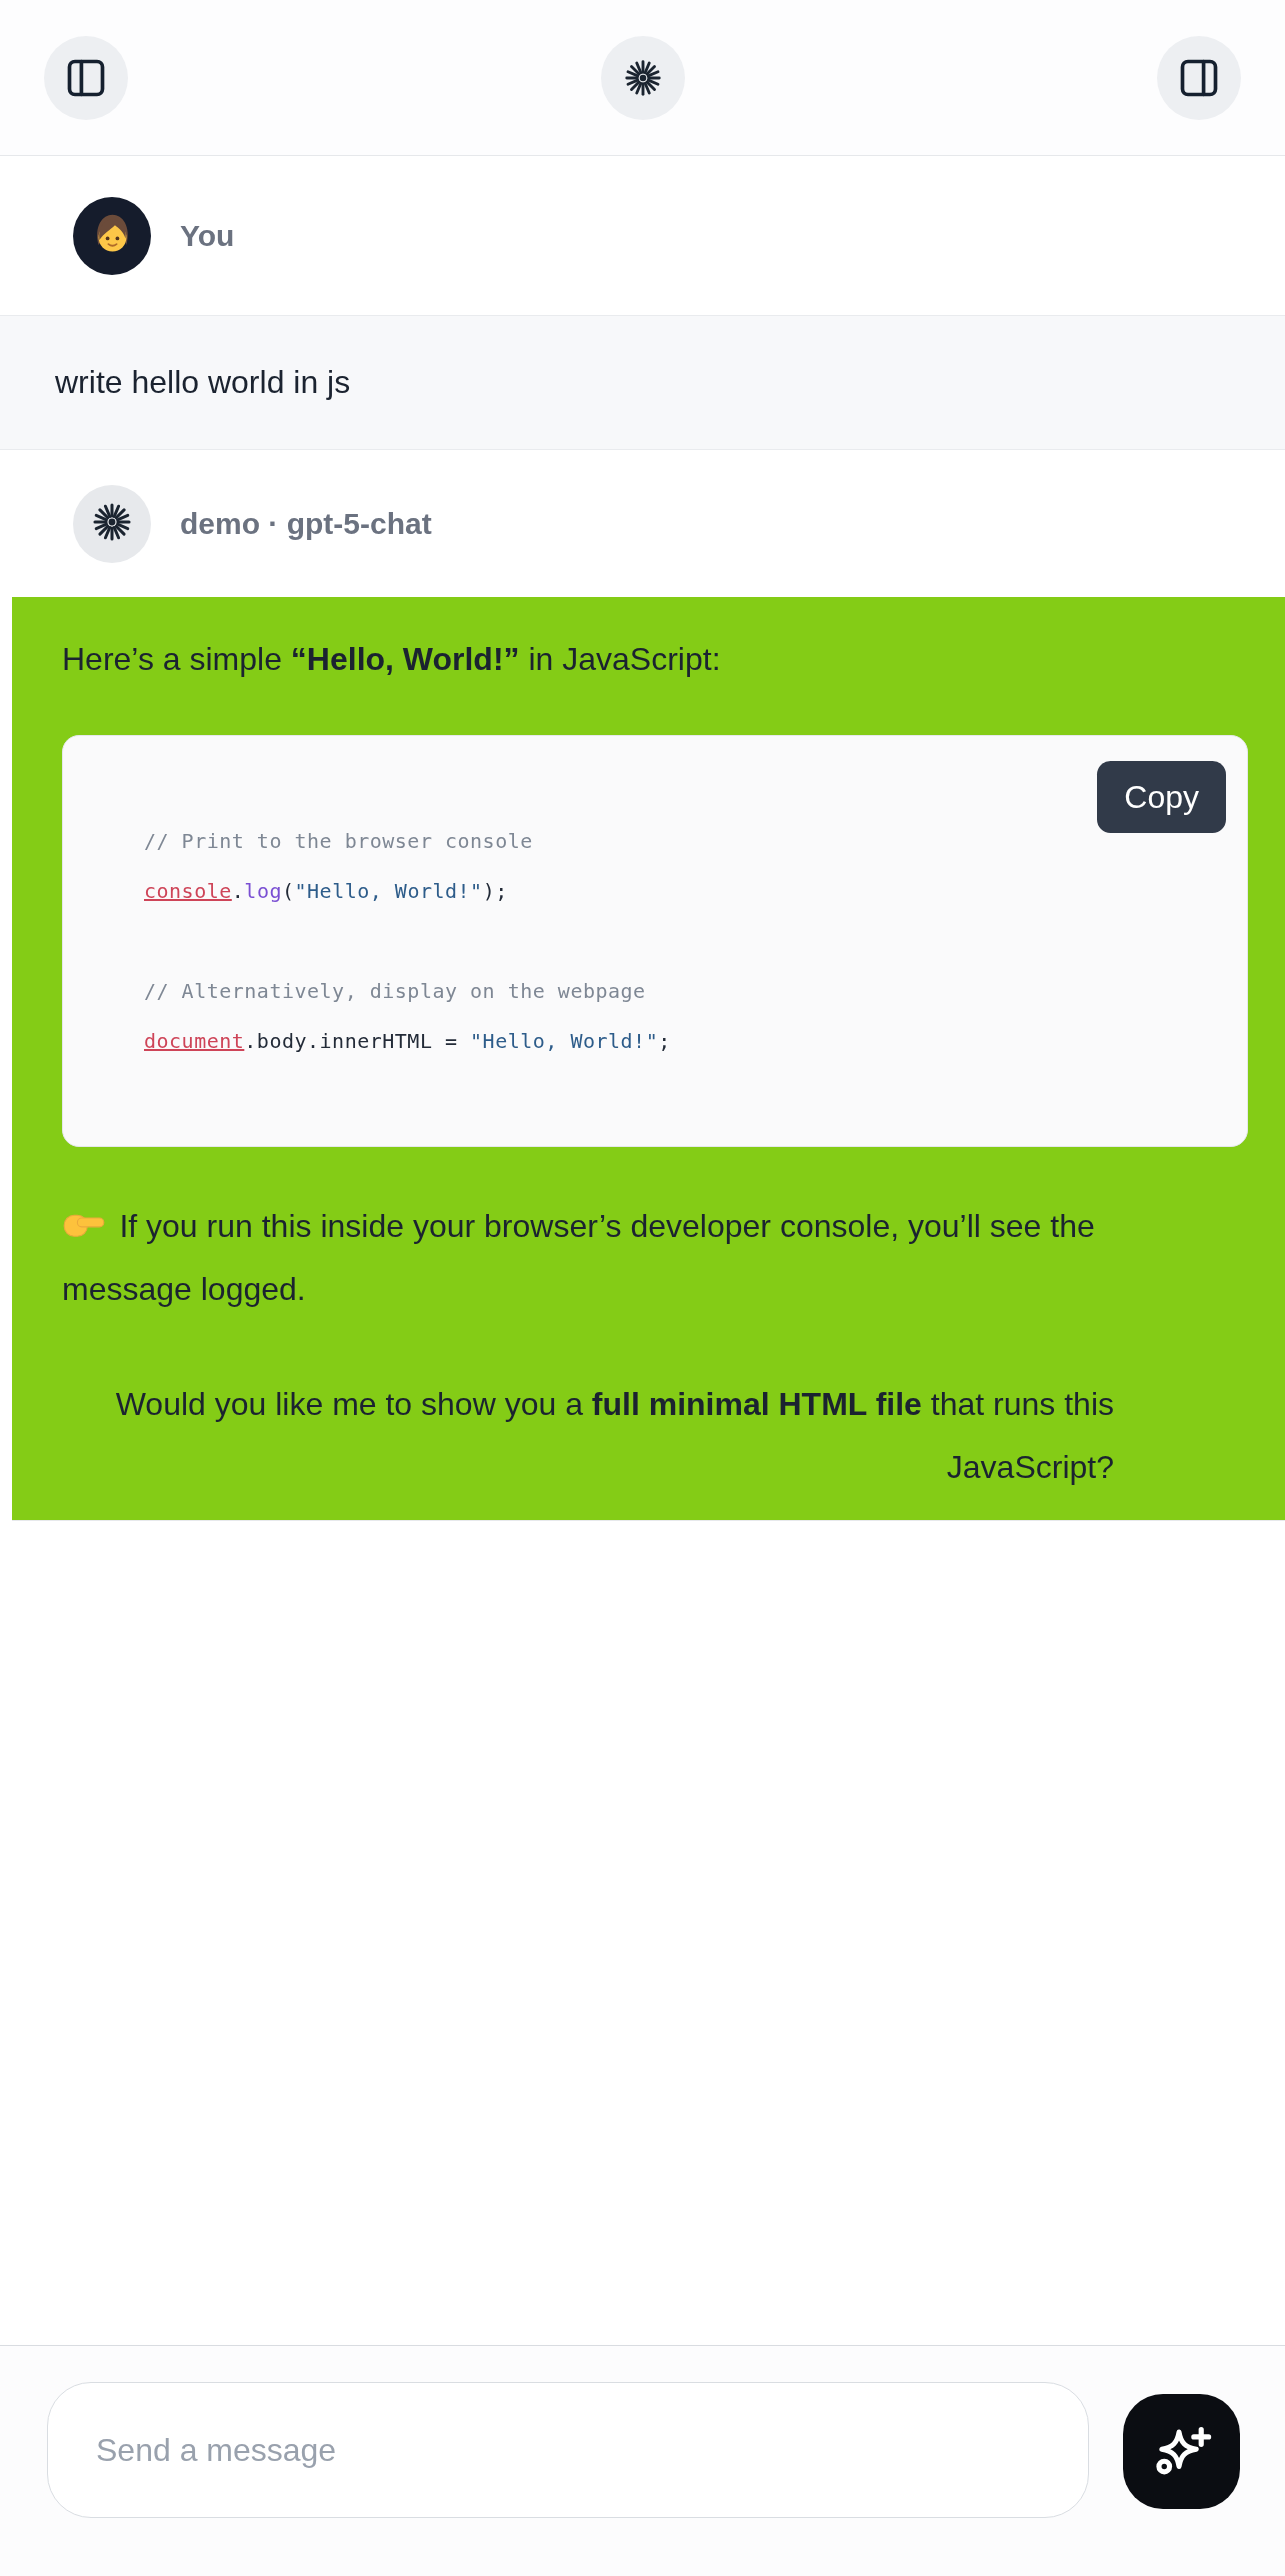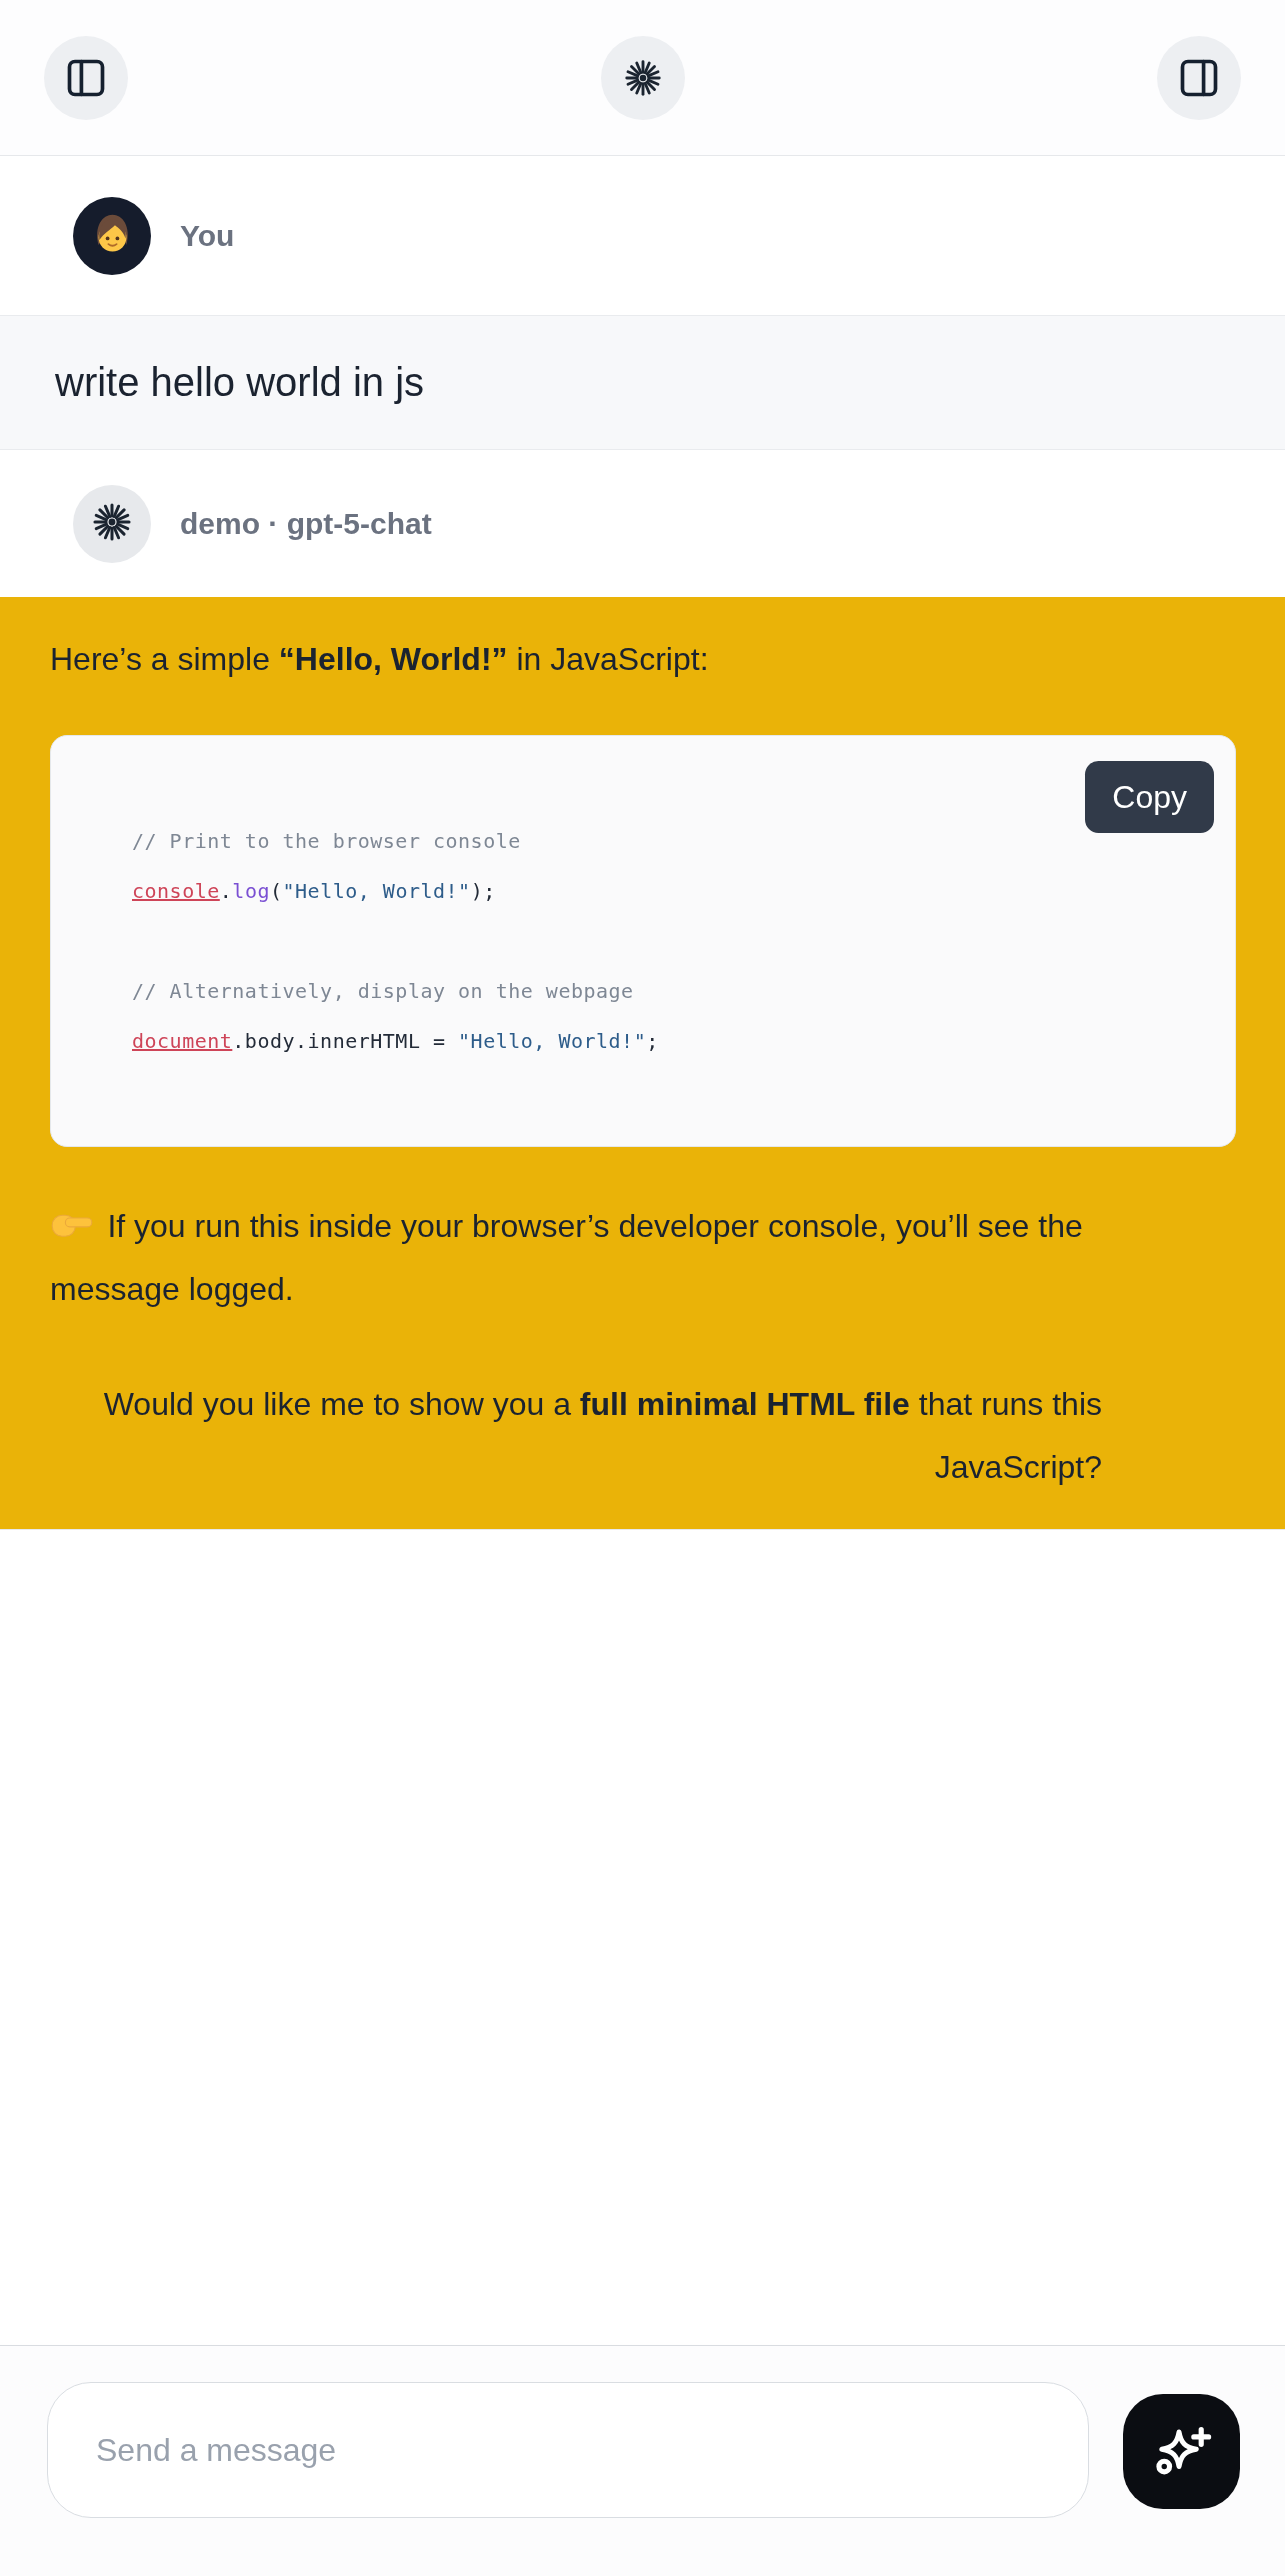--- a/index.html
+++ b/index.html
@@ -28,27 +28,27 @@
   .sender-row.user{height:159px;}
   .sender-row.bot{height:147px;}
   .avatar{width:78px;height:78px;border-radius:50%;display:flex;align-items:center;justify-content:center;overflow:hidden;flex:0 0 auto;}
   .avatar.user{background:#151c2c;}
   .avatar.bot{background:#e7e9ec;}
   .sender-name{font-size:30px;font-weight:600;color:#6b7280;}
 
   
   .user-msg{
     background:#f7f8fa;border-top:1.9px solid #e9ebee;border-bottom:1.9px solid #e9ebee;
-    padding:35px 55px;font-size:40px;line-height:63px;color:#1b2330;
+    padding:35px 55px;font-size:32px;line-height:63px;color:#1b2330;
   }
 
   
   .assistant-msg{
-    background:#eab308;border-bottom:1.9px solid #e7e9ec;
-    padding:31px 50px 30px 50px;font-size:32px;line-height:63px;color:#1b2330;
+    background:#84cc16;border-bottom:1.9px solid #e7e9ec;
+    padding:31px 50px 21px 50px;font-size:32px;line-height:63px;color:#1b2330;margin-left:12px;
   }
   .assistant-msg p{margin:0;max-width:1052px;}
   .assistant-msg .b{font-weight:700;}
   .p-would{margin-top:52px !important;text-align:right;}
   .tip{margin:0;}
   .tip + .tip{margin-top:9.6px !important;}
   .hand{display:inline-block;width:44px;height:44px;vertical-align:-7.6px;margin-right:13.4px;}
 
   
   .codeblock{

